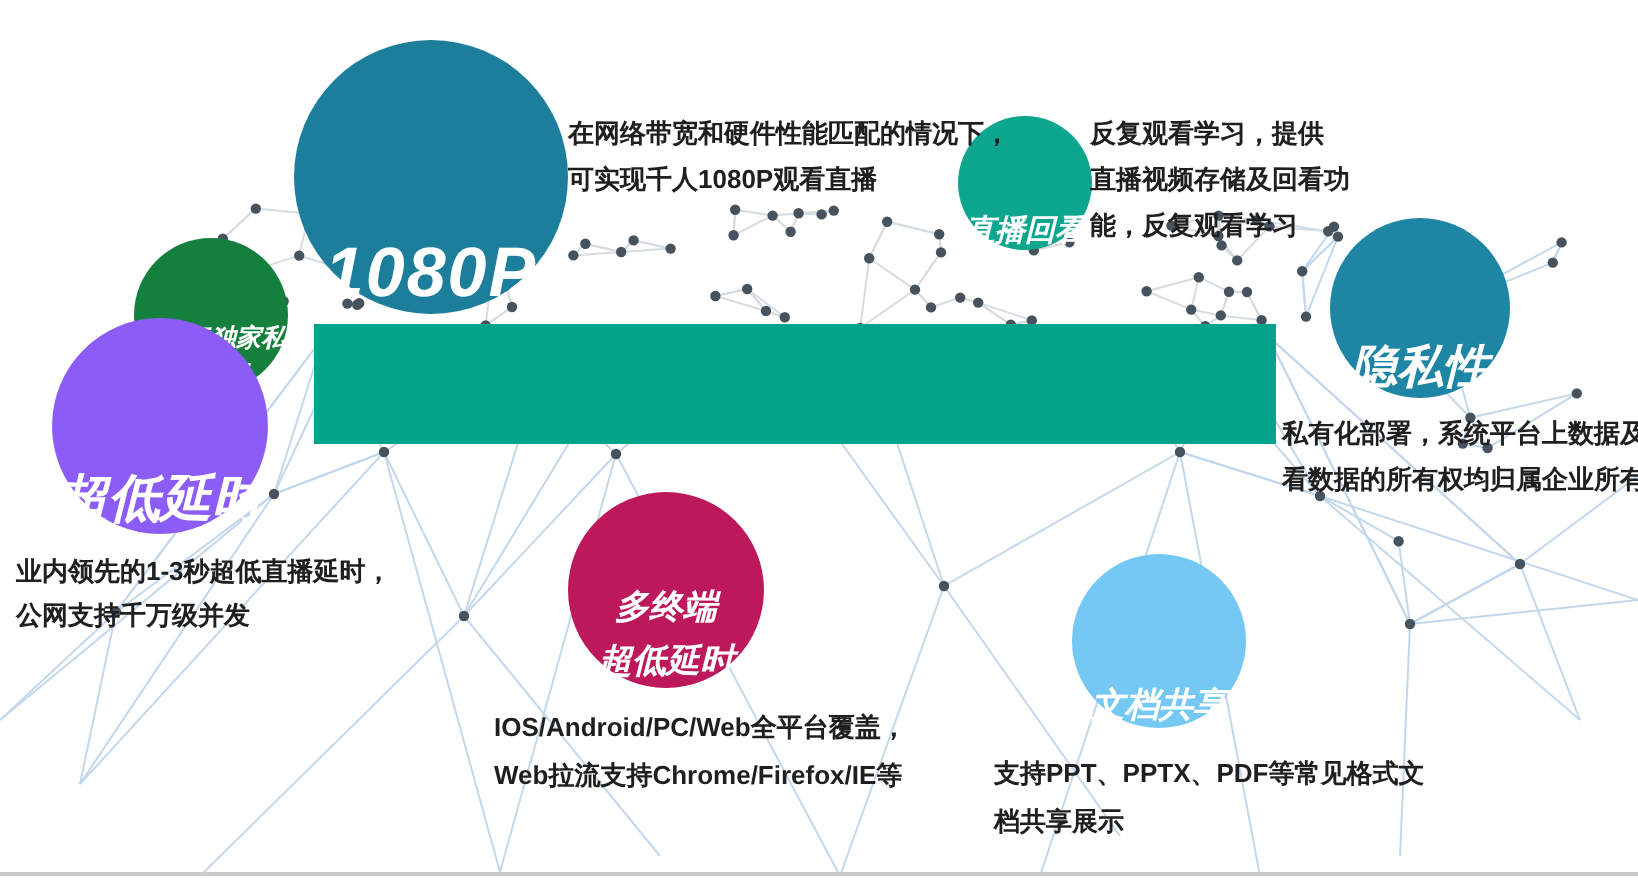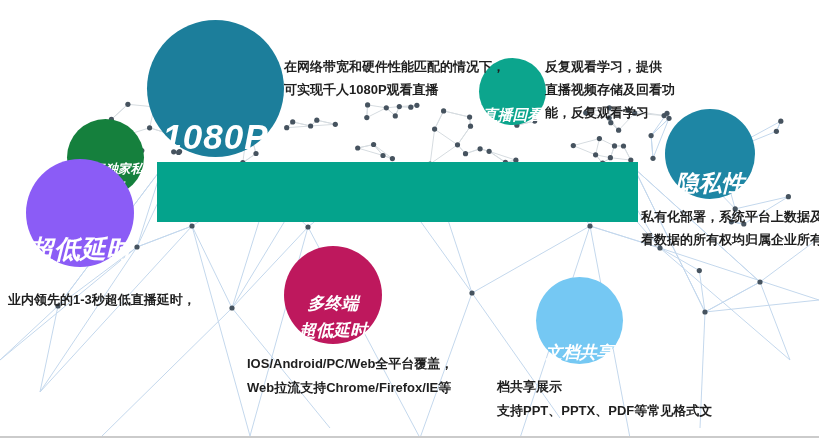--- a/index.html
+++ b/index.html
@@ -19,21 +19,21 @@
   .c-protocol{left:67px;top:119px;width:77px;height:77px;font-size:12.5px;line-height:18px;font-weight:600;}
   .c-lowlat{left:26px;top:159px;width:108px;height:108px;font-size:26px;}
   .c-playback{left:479px;top:58px;width:67px;height:67px;font-size:15px;}
   .c-privacy{left:665px;top:109px;width:90px;height:90px;font-size:23px;}
   .c-multi{left:284px;top:246px;width:98px;height:98px;font-size:17px;line-height:27px;}
   .c-doc{left:536px;top:277px;width:87px;height:87px;font-size:17px;}
   .desc{position:absolute;color:#1f1f1f;font-size:13px;font-weight:bold;white-space:nowrap;}
   .d-1080p{left:284px;top:55px;line-height:23px;}
   .d-playback{left:545px;top:55px;line-height:23px;}
   .d-privacy{left:641px;top:205px;line-height:23px;}
-  .d-lowlat{left:8px;top:275px;line-height:22px;margin-top:14px;}
+  .d-lowlat{left:8px;top:275px;line-height:22px;}
   .d-multi{left:247px;top:352px;line-height:24px;}
   .d-doc{left:497px;top:375px;line-height:24px;}
   .bottom-rule{position:absolute;left:0;top:436px;width:819px;height:2px;background:#cbcbcb;}
 </style>
 </head>
 <body>
 
 <div class="stage">
 
   <svg id="net" width="819" height="442" viewBox="0 0 819 442">
@@ -403,26 +403,27 @@
     <div>能，反复观看学习</div>
   </div>
 
   <div class="desc d-privacy">
     <div>私有化部署，系统平台上数据及查</div>
     <div>看数据的所有权均归属企业所有</div>
   </div>
 
   <div class="desc d-lowlat">
     <div>业内领先的1-3秒超低直播延时，</div>
+    <div>公网支持千万级并发</div>
   </div>
 
   <div class="desc d-multi">
     <div>IOS/Android/PC/Web全平台覆盖，</div>
     <div>Web拉流支持Chrome/Firefox/IE等</div>
   </div>
 
   <div class="desc d-doc">
+    <div>支持PPT、PPTX、PDF等常见格式文</div>
     <div>档共享展示</div>
-    <div>支持PPT、PPTX、PDF等常见格式文</div>
   </div>
 
   <div class="bottom-rule"></div>
 </div>
 
 </body></html>

